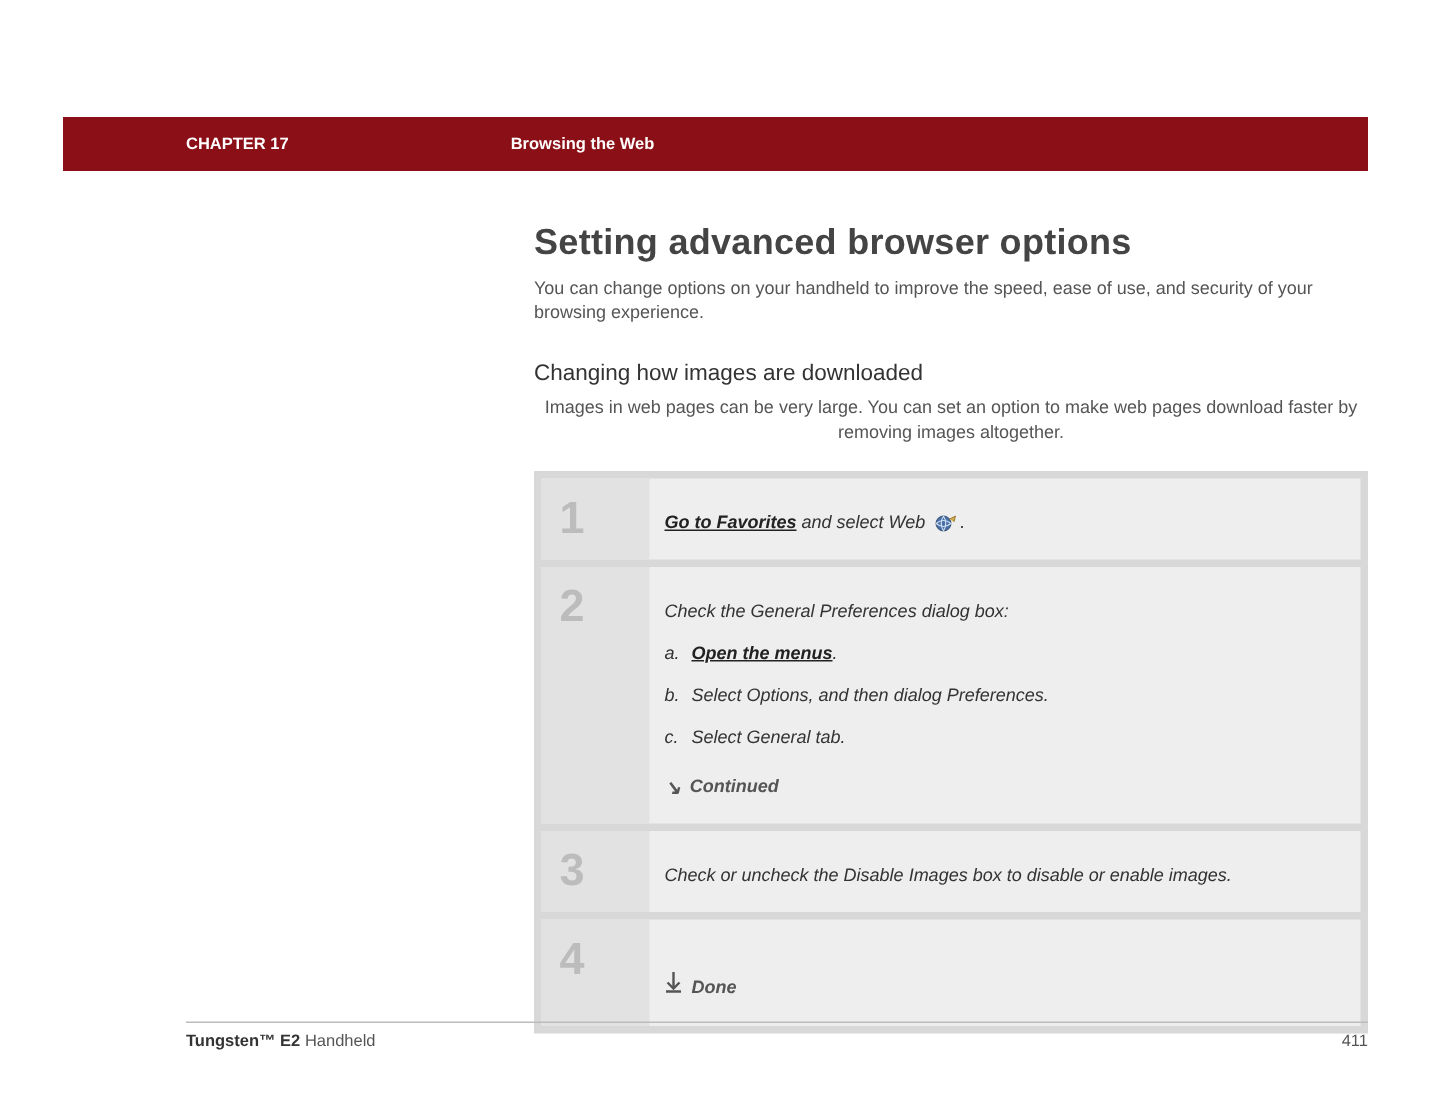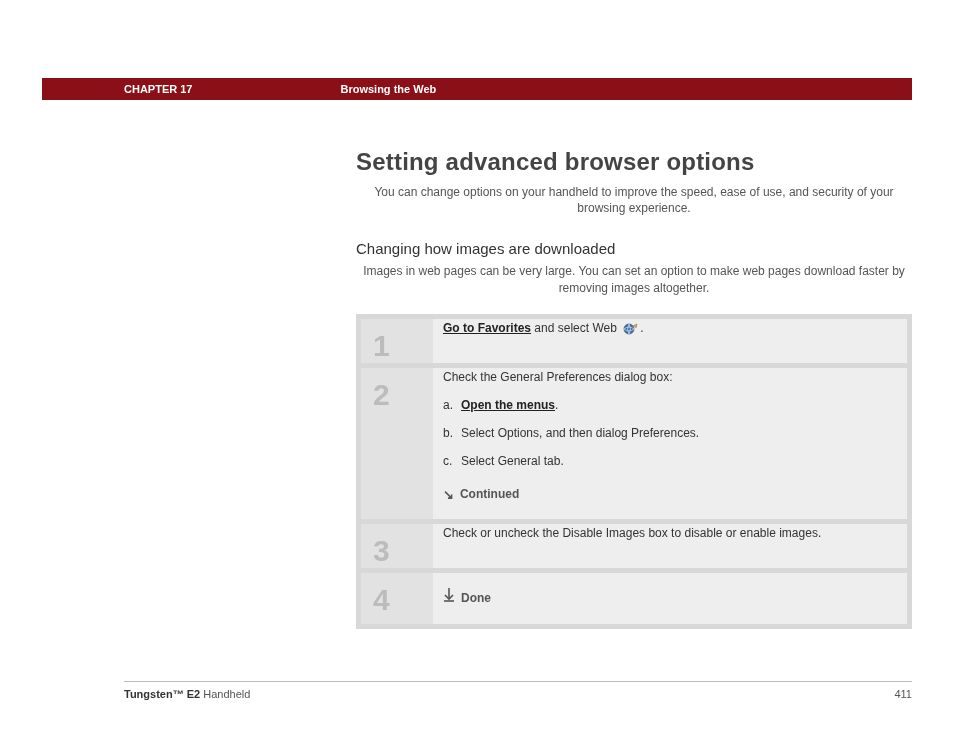--- a/index.html
+++ b/index.html
@@ -9,21 +9,21 @@
     width: 954px;
     height: 738px;
     position: relative;
     color: #333;
   }
   .header-bar {
     position: absolute;
     top: 78px;
     left: 42px;
     right: 42px;
-    height: 22px;
+    height: 36px;
     background: #8b0f16;
     display: flex;
     align-items: center;
     color: #fff;
     font-size: 11px;
     font-weight: bold;
   }
   .header-chapter { margin-left: 82px; }
   .header-title { margin-left: 148px; }
   .content {
@@ -37,21 +37,20 @@
     font-weight: 700;
     color: #444;
     letter-spacing: 0.2px;
     margin-bottom: 8px;
   }
   .intro {
     font-size: 12px;
     color: #555;
     line-height: 1.35;
     margin-bottom: 24px;
-    text-align: center;
   }
   .h2 {
     font-size: 15px;
     font-weight: normal;
     color: #333;
     margin-bottom: 6px;
   }
   .sub-intro {
     font-size: 12px;
     color: #555;
@@ -74,24 +73,25 @@
     min-width: 72px;
     background: #e2e2e2;
     font-size: 30px;
     font-weight: 800;
     color: #bcbcbc;
     padding: 10px 0 0 12px;
     font-family: Arial, sans-serif;
   }
   .step-body {
     flex: 1;
-    padding: 0 18px 16px 10px;
+    padding: 20px 18px 16px 10px;
     font-size: 12px;
     color: #333;
     line-height: 1.5;
+    font-style: italic;
   }
   .link {
     font-weight: bold;
     text-decoration: underline;
     color: #222;
     cursor: pointer;
   }
   .substeps { margin-top: 10px; }
   .substep { margin: 10px 0; display:flex; }
   .substep .lbl { width: 18px; }

